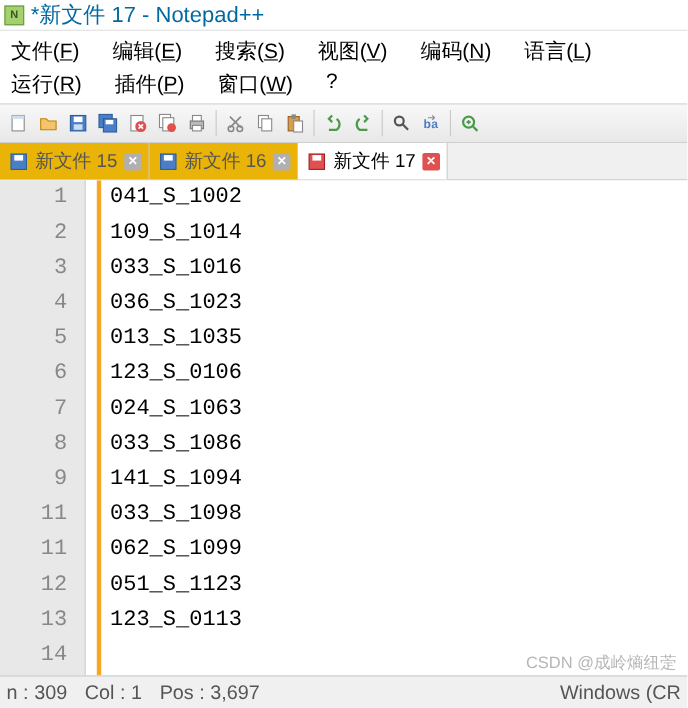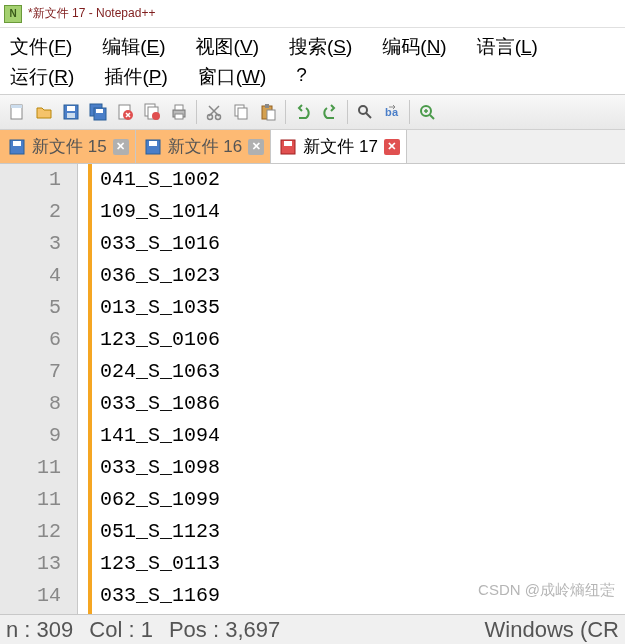--- a/index.html
+++ b/index.html
@@ -21,21 +21,21 @@
     border-bottom: 1px solid #e0e0e0;
   }
   .app-icon {
     width: 18px; height: 18px;
     background: #a4d070;
     border: 1px solid #6a9a3a;
     margin-right: 6px;
     display:flex;align-items:center;justify-content:center;
     font-size:10px;color:#3a5a1a;font-weight:bold;
   }
-  .title-text { font-size: 12px; color: #7f1d1d; text-align: center; }
+  .title-text { font-size: 20px; color: #0369a1; text-align: center; }
   .menu-bar {
     display: flex;
     flex-wrap: wrap;
     padding: 4px 10px 2px 10px;
     gap: 0;
   }
   .menu-item {
     font-size: 19px;
     color: #000;
     padding: 2px 14px 2px 0;
@@ -64,21 +64,21 @@
     height: 34px;
     background: #f0f0f0;
     border-bottom: 1px solid #c8c8c8;
     display: flex;
     align-items: stretch;
   }
   .tab {
     display: flex; align-items: center;
     padding: 0 6px 0 8px;
     border-right: 1px solid #c8c8c8;
-    background: #fdba74;
+    background: #eab308;
     gap: 6px;
     cursor: pointer;
     font-size: 17px;
     color: #555;
   }
   .tab.active {
     background: #fff;
     color: #000;
     text-align: center;
   }
@@ -123,47 +123,47 @@
   }
   .code div { height: 32px; line-height: 32px; white-space: pre; }
   .status-bar {
     position: absolute;
     bottom: 0; left:0; right:0;
     height: 30px;
     background: #f0f0f0;
     border-top: 1px solid #c8c8c8;
     display: flex;
     align-items: center;
-    font-size: 22px;
+    font-size: 18px;
     color: #555;
     padding: 0 6px;
     gap: 16px;
   }
   .status-seg { white-space: nowrap; }
   .watermark {
     position: absolute;
-    right: 10px; bottom: 44px;
+    right: 10px; bottom: 32px;
     font-size: 15px;
     color: rgba(120,120,120,0.55);
     pointer-events: none;
   }
 </style>
 </head>
 <body>
 
 <div class="title-bar">
   <div class="app-icon">N</div>
   <div class="title-text">*新文件 17 - Notepad++</div>
 </div>
 
 <div class="menu-bar">
   <div class="menu-item">文件(<u>F</u>)</div>
   <div class="menu-item">编辑(<u>E</u>)</div>
+  <div class="menu-item">搜索(<u>S</u>)</div>
   <div class="menu-item">视图(<u>V</u>)</div>
-  <div class="menu-item">搜索(<u>S</u>)</div>
   <div class="menu-item">编码(<u>N</u>)</div>
   <div class="menu-item">语言(<u>L</u>)</div>
   <div class="menu-item">运行(<u>R</u>)</div>
   <div class="menu-item">插件(<u>P</u>)</div>
   <div class="menu-item">窗口(<u>W</u>)</div>
   <div class="menu-item">?</div>
 </div>
 
 <div class="toolbar">
   <div class="tb-btn">
@@ -326,21 +326,20 @@
       <div>036_S_1023</div>
       <div>013_S_1035</div>
       <div>123_S_0106</div>
       <div>024_S_1063</div>
       <div>033_S_1086</div>
       <div>141_S_1094</div>
       <div>033_S_1098</div>
       <div>062_S_1099</div>
       <div>051_S_1123</div>
       <div>123_S_0113</div>
-      <div>033_S_1169</div>
     </div>
 </div>
 
 <div class="status-bar">
   <span class="status-seg">
     <span>n :</span>
     <span>309</span>
   </span>
   <span class="status-seg">
     <span>Col :</span>

